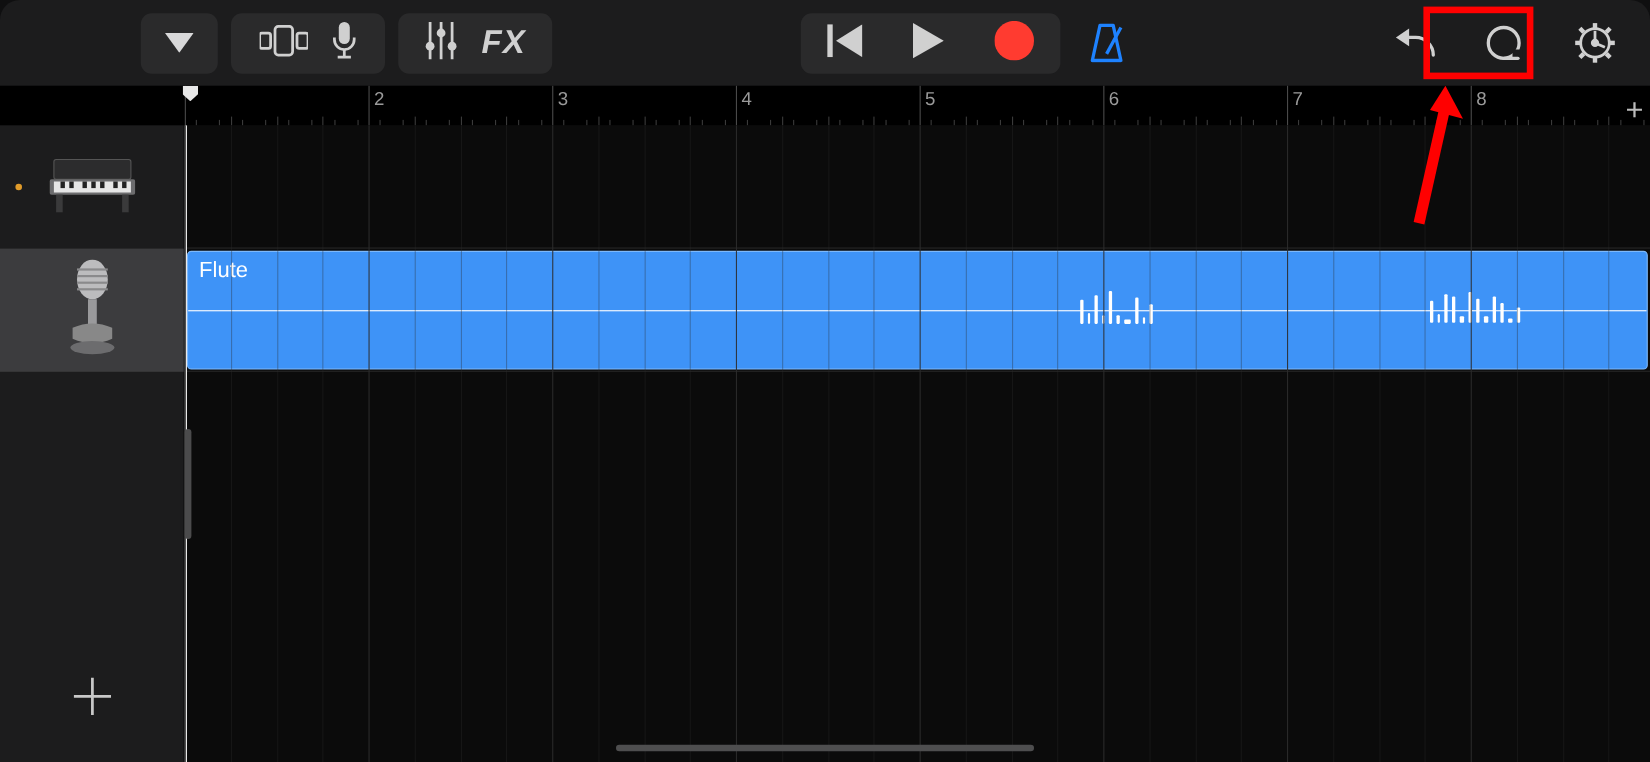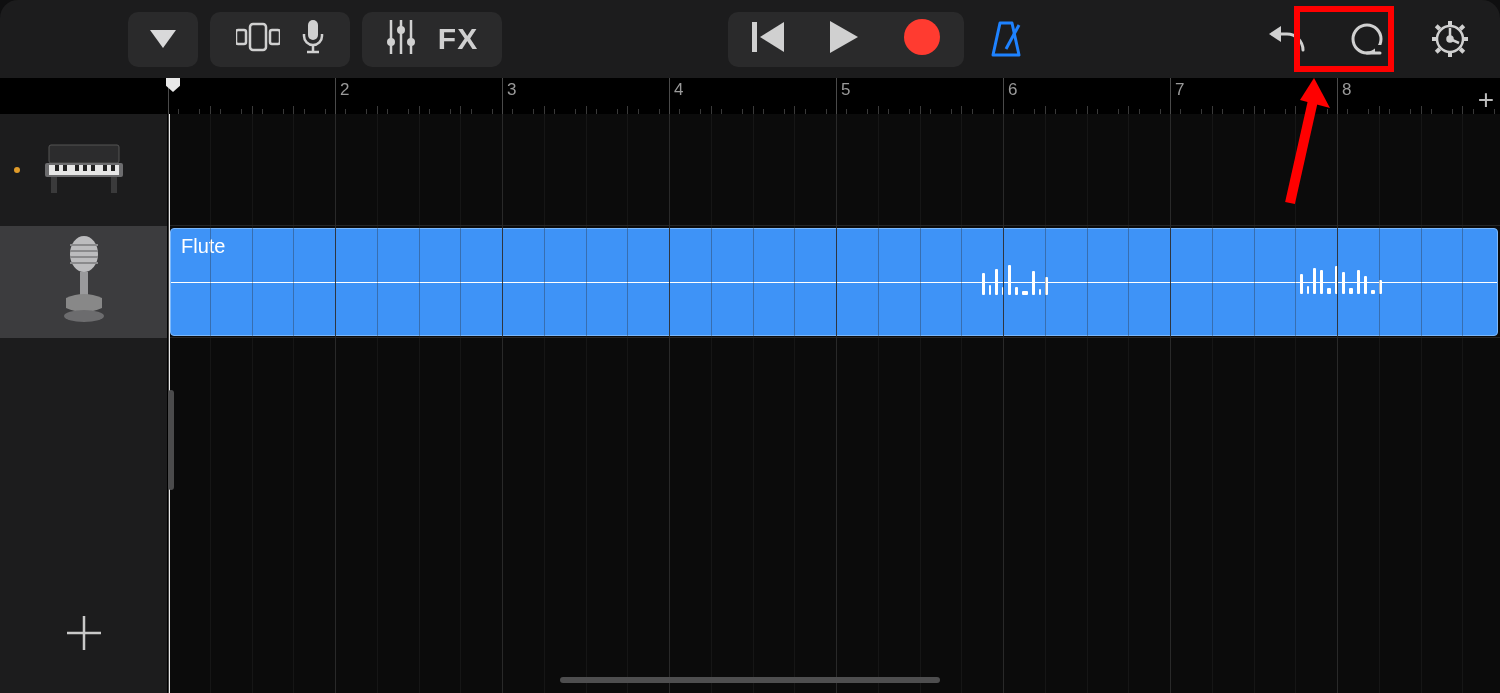--- a/index.html
+++ b/index.html
@@ -23,21 +23,21 @@
     border-top-right-radius: 18px;
   }
   .btn {
     height: 55px;
     border-radius: 10px;
     display: flex;
     align-items: center;
     justify-content: center;
     color: #d9d9da;
   }
-  .btn.raised { background: #2a2a2b; }
+  .btn.raised { background: #2a2a2b; font-style: italic; }
   .tb-group { display:flex; align-items:center; gap:12px; }
   .spacer { flex: 1; }
 
   
   .ruler-row {
     position: relative;
     height: 36px;
     background:#000;
   }
   .ruler {

